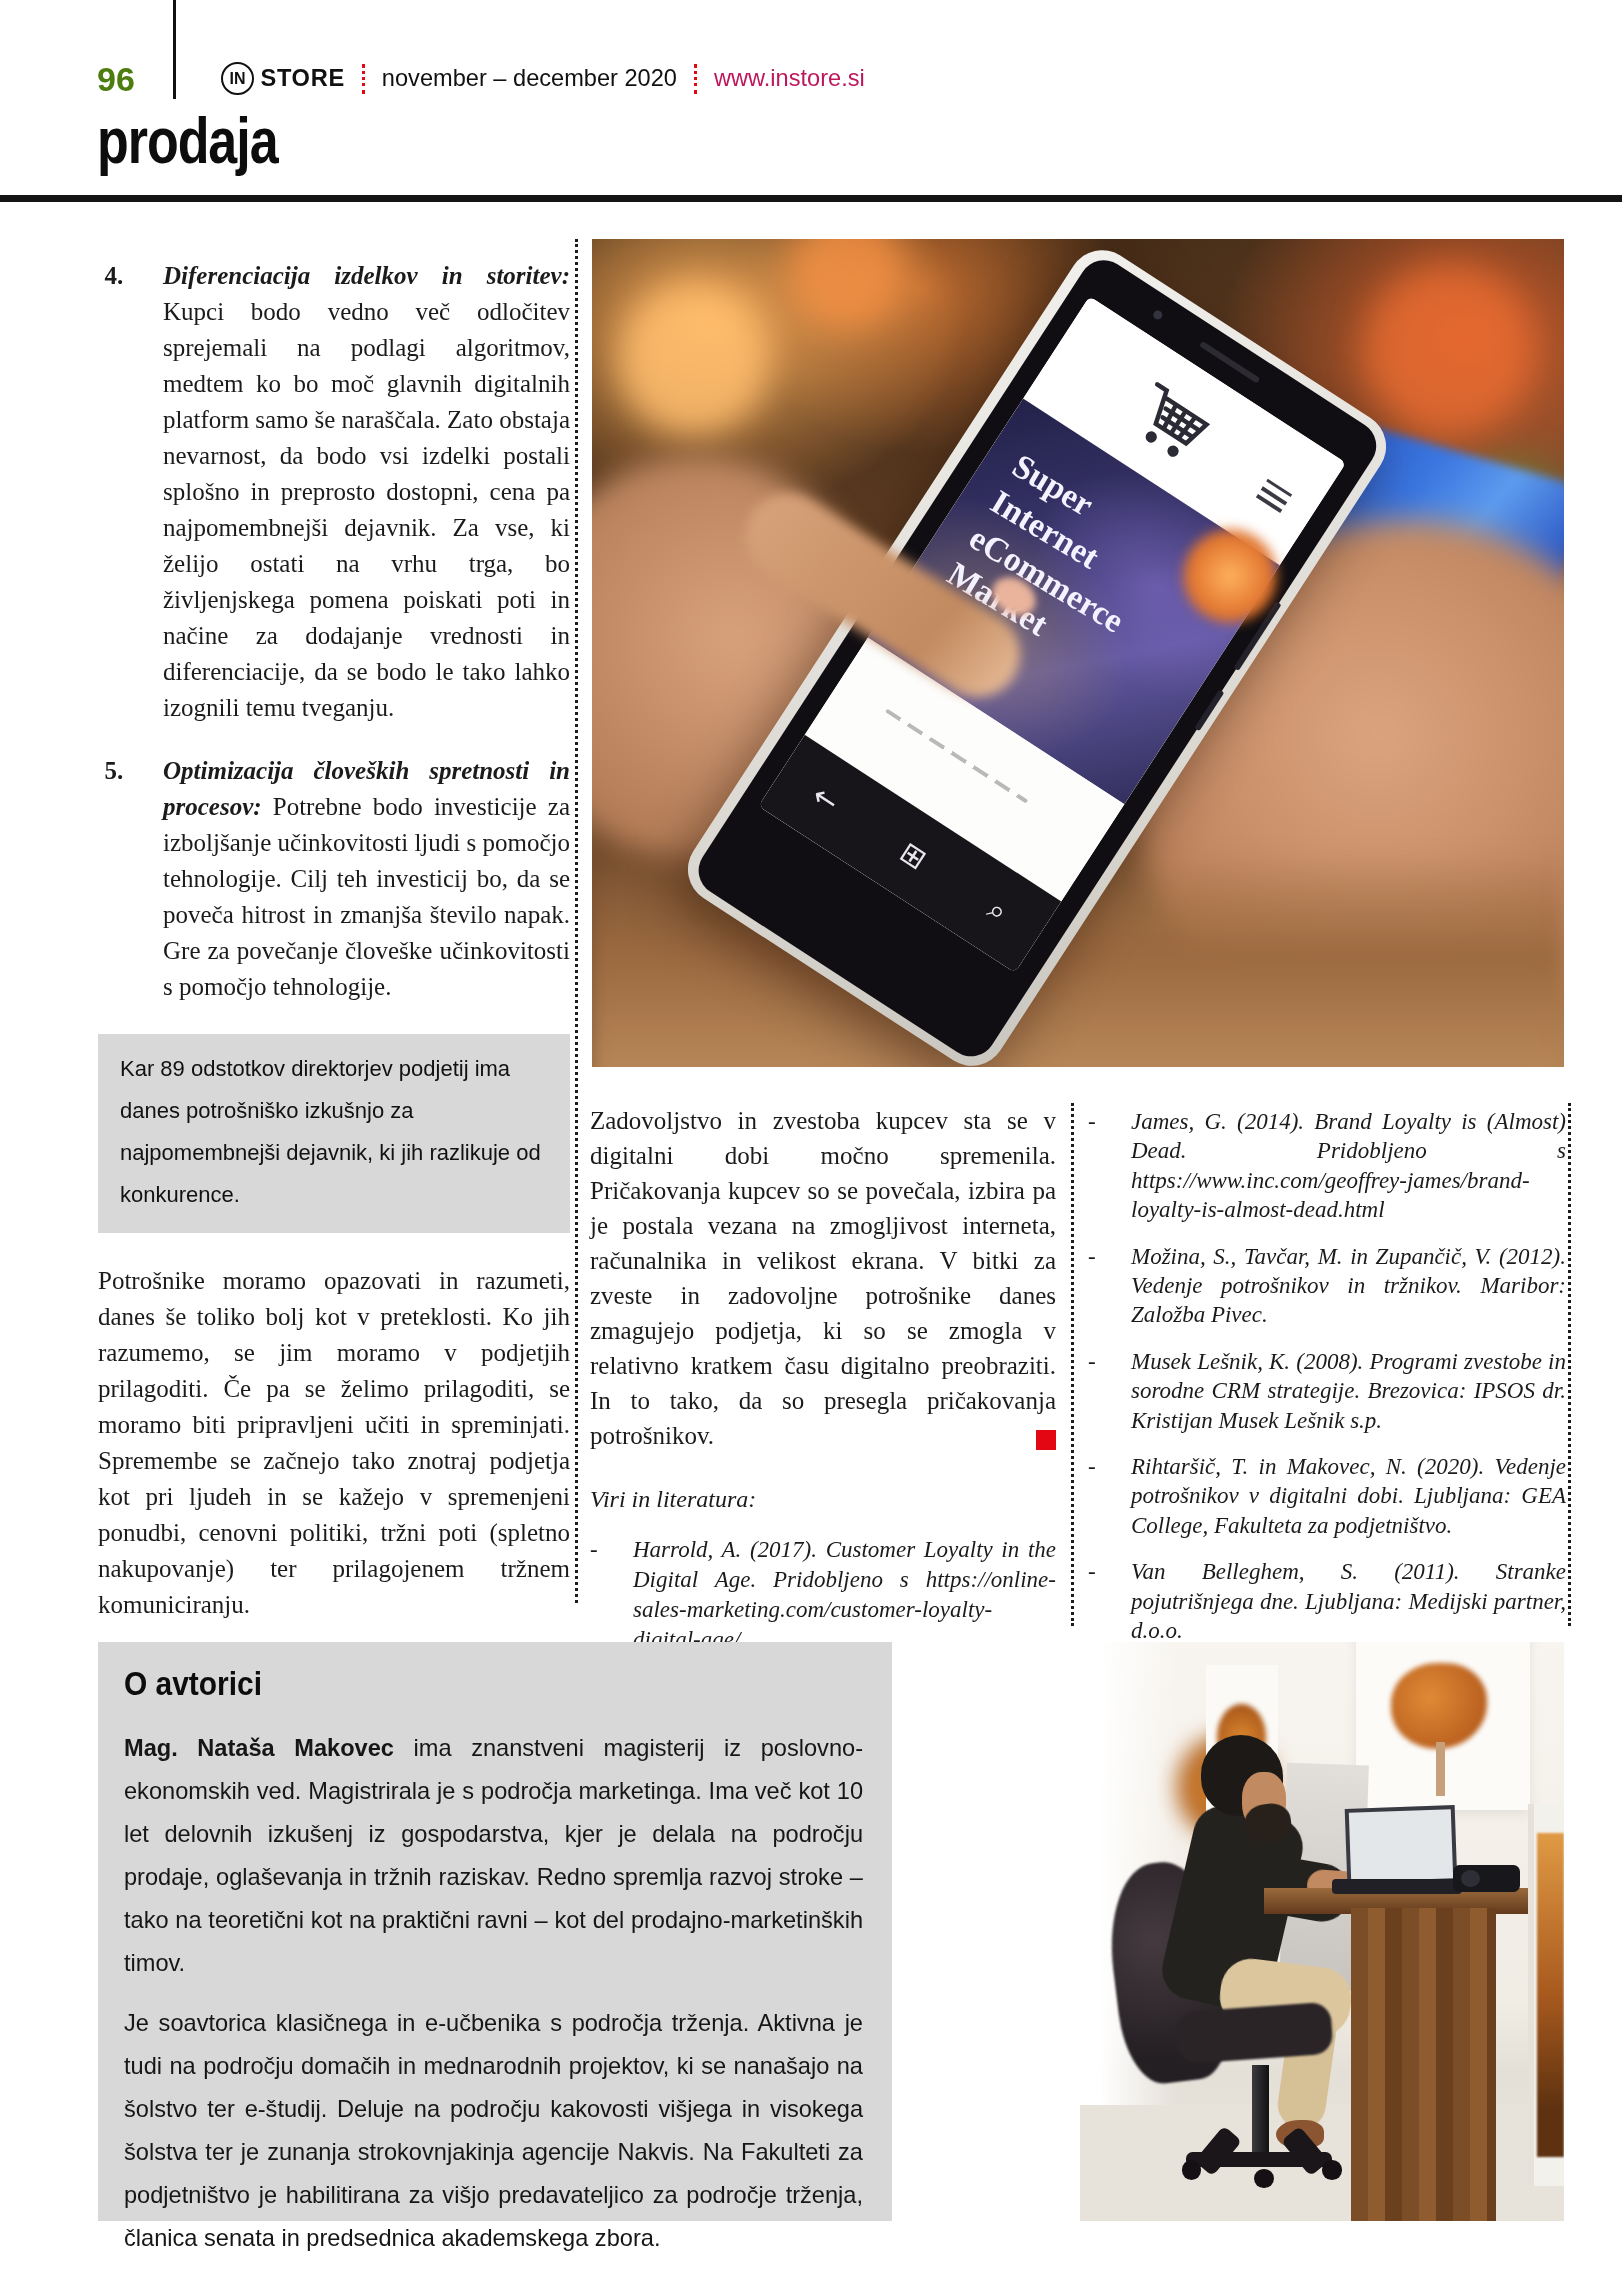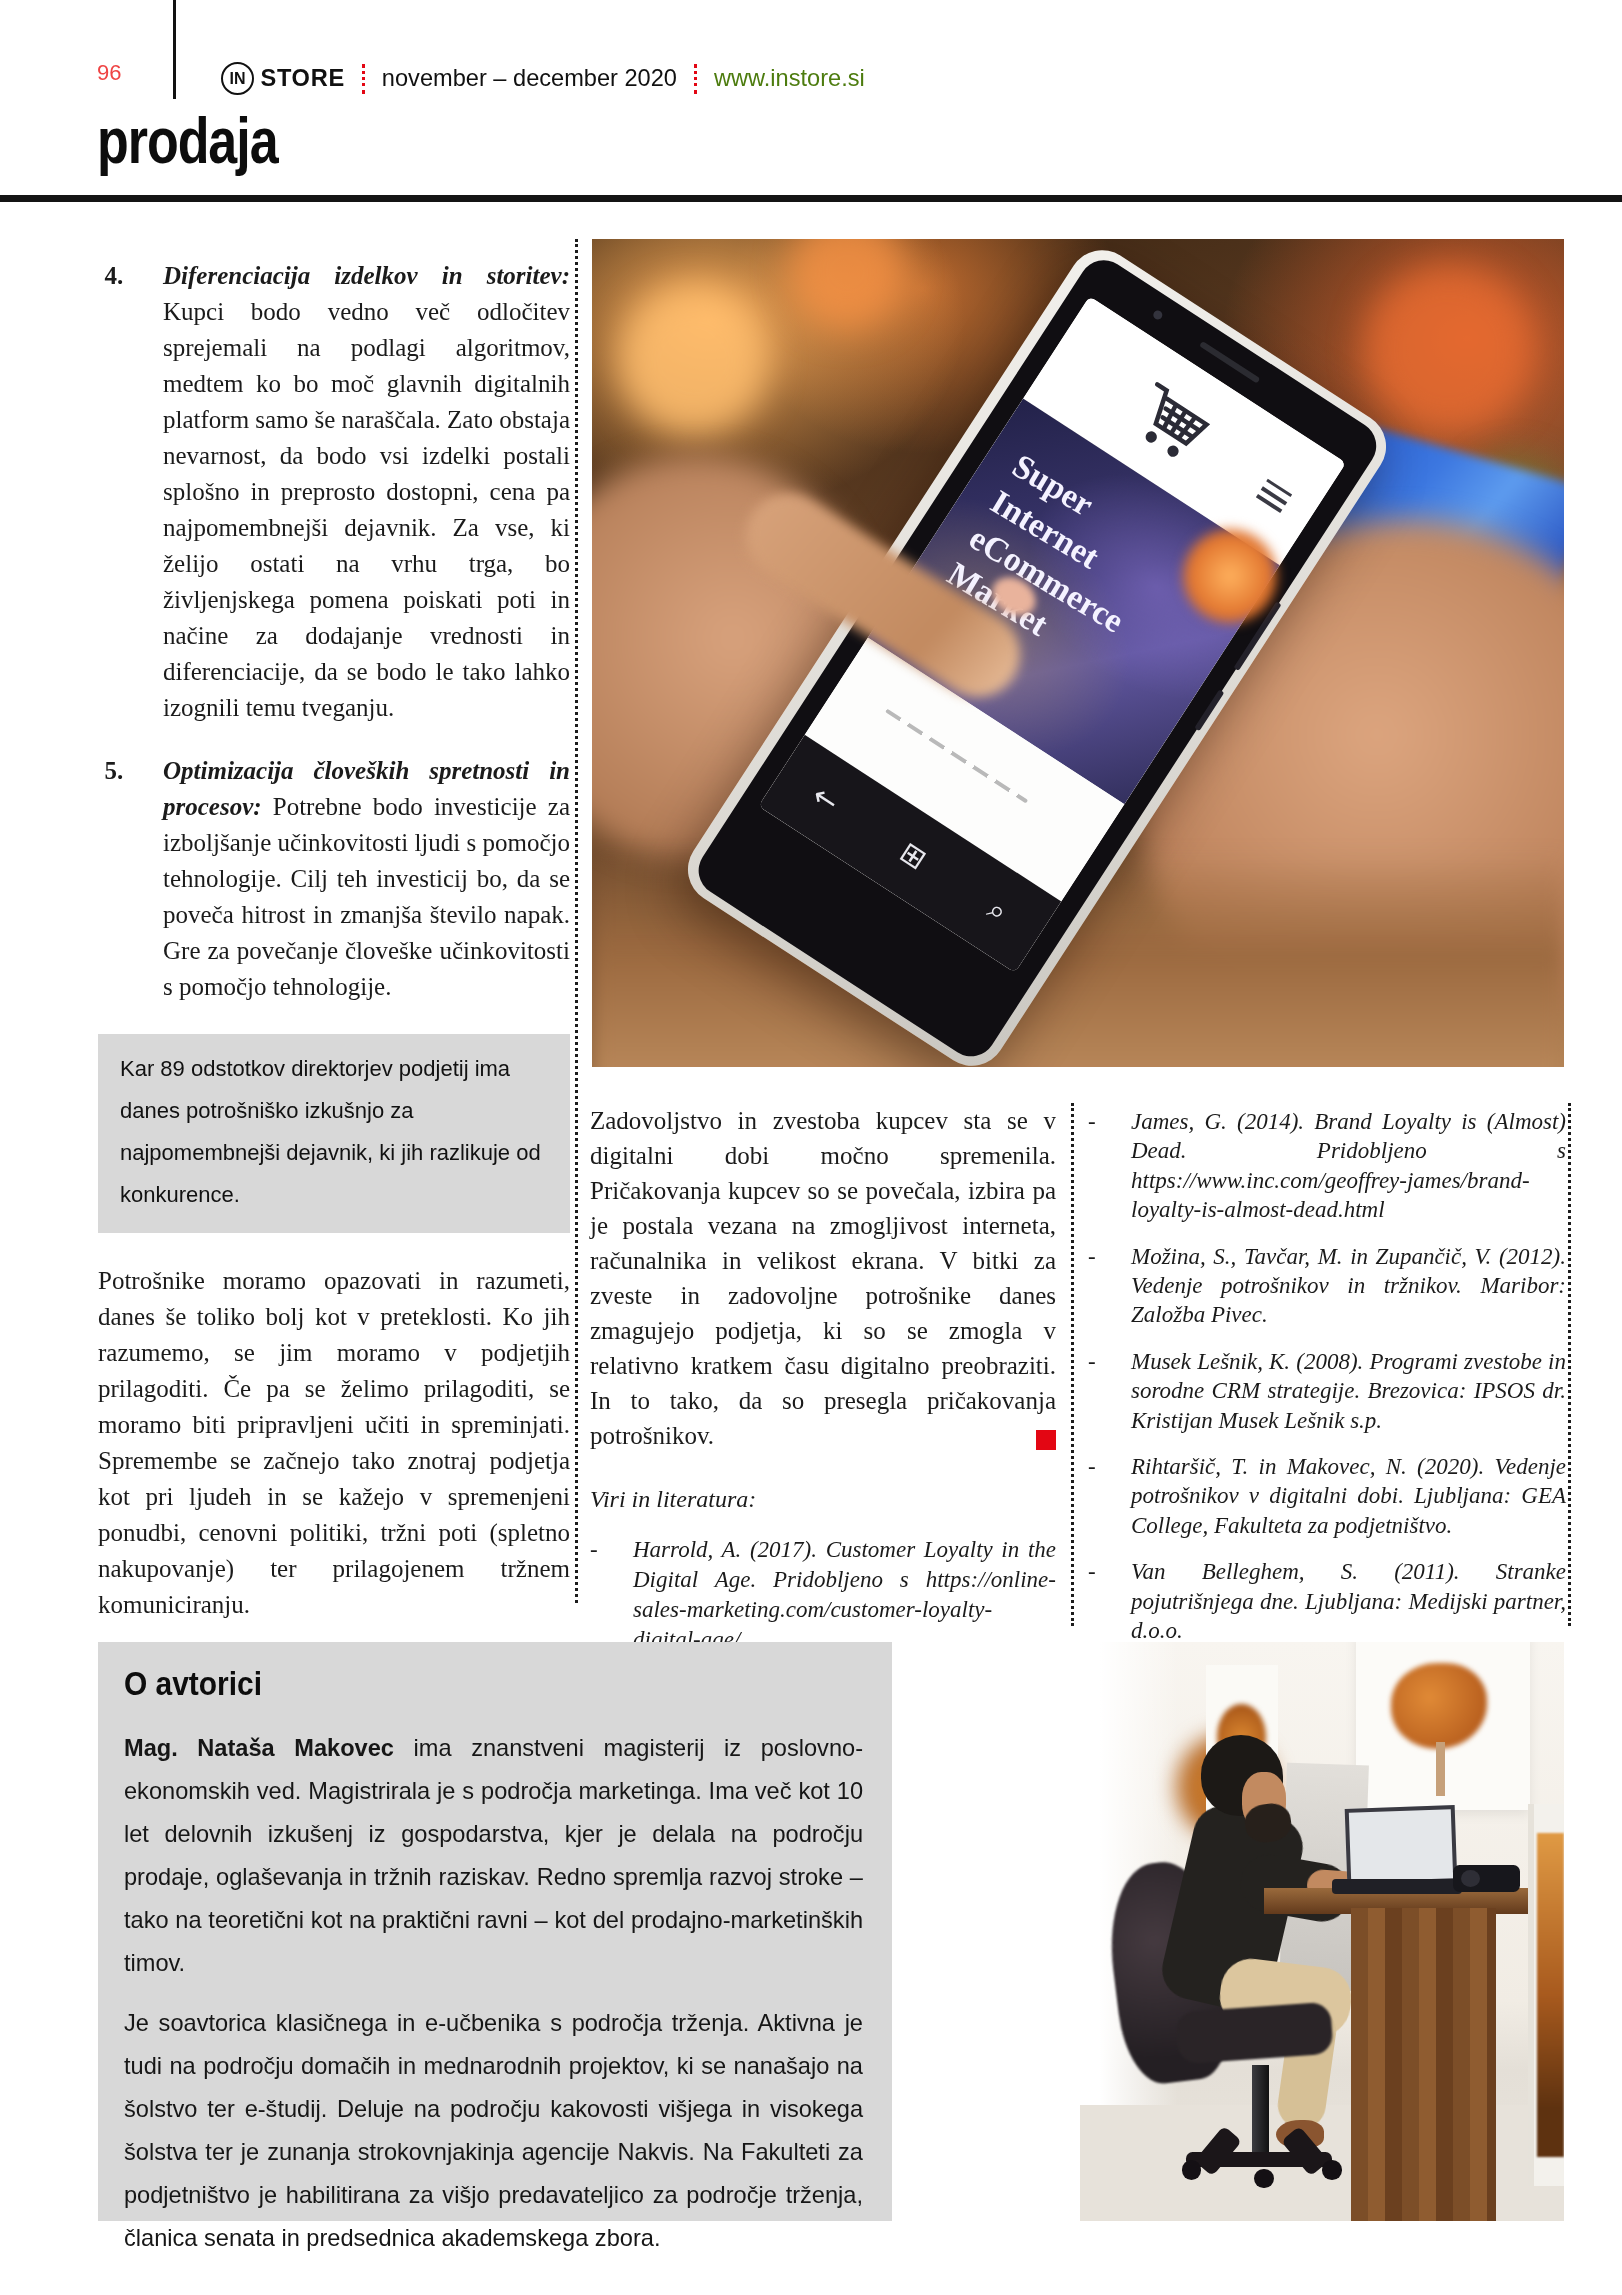--- a/index.html
+++ b/index.html
@@ -1,30 +1,30 @@
 <!DOCTYPE html>
 <html lang="sl" style="font-size:10.5px"><head>
 <meta charset="utf-8">
 <style>
   html,body{margin:0;padding:0;background:#ffffff;}
   .page{position:relative;width:1623px;height:2295px;background:#ffffff;overflow:hidden;
         font-family:"Liberation Serif", serif;color:#1b1b1b;}
 
   
   .pagenum{position:absolute;left:97px;top:60px;font-family:"Liberation Sans",sans-serif;
-           font-weight:400;font-size:22px;color:#ef4444;}
+           font-weight:700;font-size:34px;color:#4d7c0f;}
   .head-vline{position:absolute;left:173px;top:0;width:2.6px;height:99px;background:#111;}
   .masthead{position:absolute;left:221px;top:62px;display:flex;align-items:center;
             font-family:"Liberation Sans",sans-serif;font-size:23.6px;color:#111;}
   .logo-circle{width:29px;height:29px;border:2.6px solid #111;border-radius:50%;display:flex;
                align-items:center;justify-content:center;font-weight:700;font-size:16px;margin-right:6.5px;}
   .logo-store{font-weight:700;letter-spacing:0.7px;}
   .mast-sep{height:30px;border-left:3.3px dotted #e30613;margin:0 17px;}
   .mast-date{font-weight:400;}
-  .mast-site{font-weight:400;color:#4d7c0f;text-align:center;}
+  .mast-site{font-weight:400;color:#be185d;text-align:center;}
 
   .section-title{position:absolute;left:97px;top:103px;font-family:"Liberation Sans",sans-serif;
                  font-weight:700;font-size:65px;color:#0d0d0d;transform:scaleX(0.8);
                  transform-origin:left top;letter-spacing:-1.3px;}
   .top-rule{position:absolute;left:0;top:195px;width:1623px;height:6.5px;background:#141414;}
 
   
   .vdot{position:absolute;width:0;border-left:3.3px dotted #1c1c1c;}
   .vdot-a{left:575px;top:239px;height:1364px;}
   .vdot-b{left:1071px;top:1103px;height:523px;}

